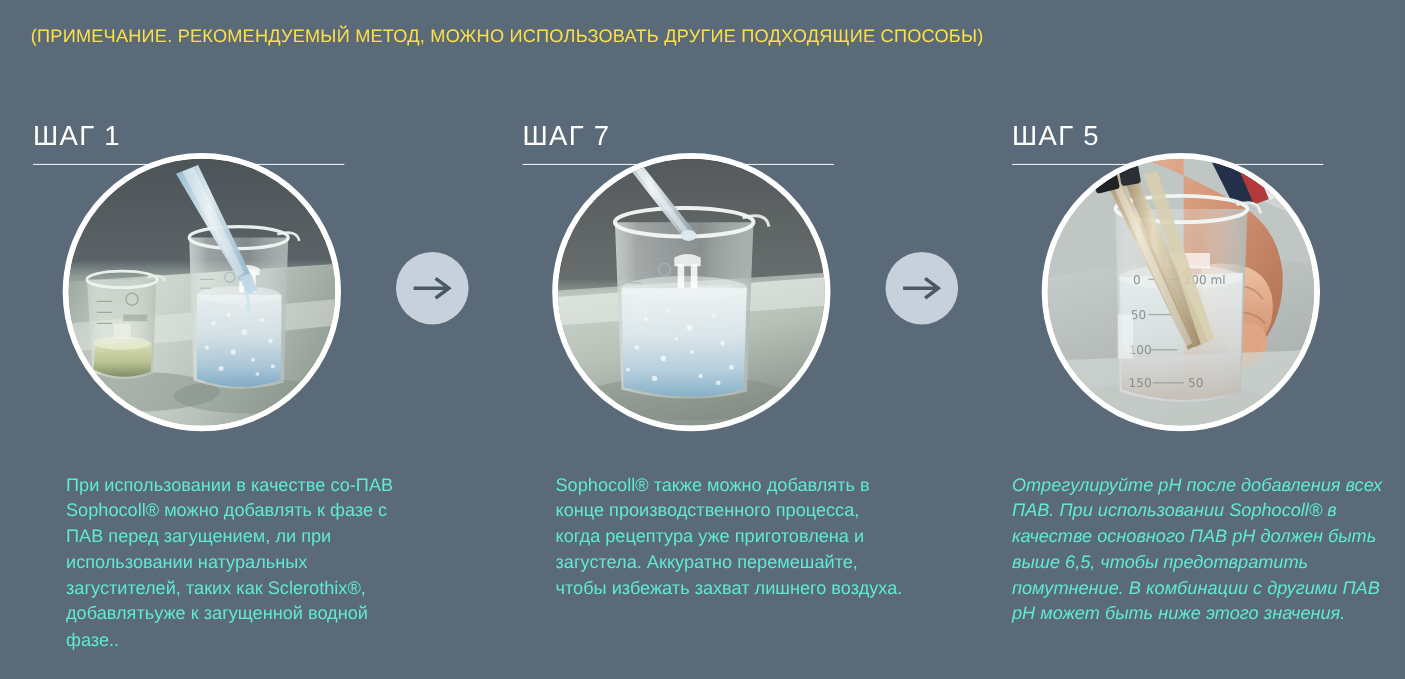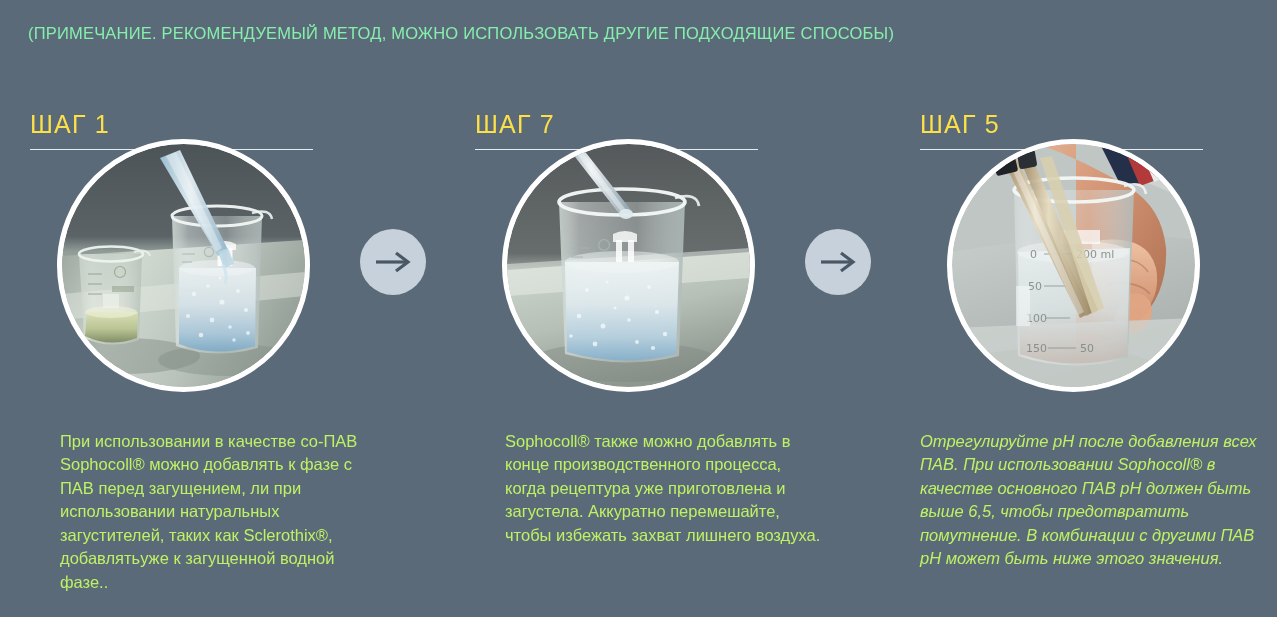--- a/index.html
+++ b/index.html
@@ -21,21 +21,21 @@
     background: #5a6a78;
   }
 
   
   .note {
     position: absolute;
     left: 28px;
     top: 24px;
     font-size: 16.5px;
     letter-spacing: 0.2px;
-    color: #86efac;
+    color: #fde047;
     font-weight: 400;
     white-space: nowrap;
   }
 
   
   .step {
     position: absolute;
     top: 0;
     width: 360px;
     height: 617px;
@@ -44,21 +44,21 @@
   .step-2 { left: 445px; }
   .step-3 { left: 890px; }
 
   .step-title {
     position: absolute;
     left: 30px;
     top: 110px;
     font-size: 25px;
     font-weight: 400;
     letter-spacing: 1.2px;
-    color: #fde047;
+    color: #ffffff;
   }
   .step-rule {
     position: absolute;
     left: 30px;
     top: 149px;
     width: 283px;
     height: 1px;
     background: #e7ecf1;
   }
 
@@ -104,21 +104,21 @@
   }
 
   
   .step-body {
     position: absolute;
     left: 60px;
     top: 430px;
     width: 320px;
     font-size: 16.5px;
     line-height: 1.42;
-    color: #bef264;
+    color: #5eead4;
     font-weight: 400;
   }
   .step-3 .step-body { left: 30px; width: 338px; font-style: italic; }
 </style>
 </head>
 <body>
 
 <div class="page">
 
   <div class="note">(ПРИМЕЧАНИЕ. РЕКОМЕНДУЕМЫЙ МЕТОД, МОЖНО ИСПОЛЬЗОВАТЬ ДРУГИЕ ПОДХОДЯЩИЕ СПОСОБЫ)</div>

